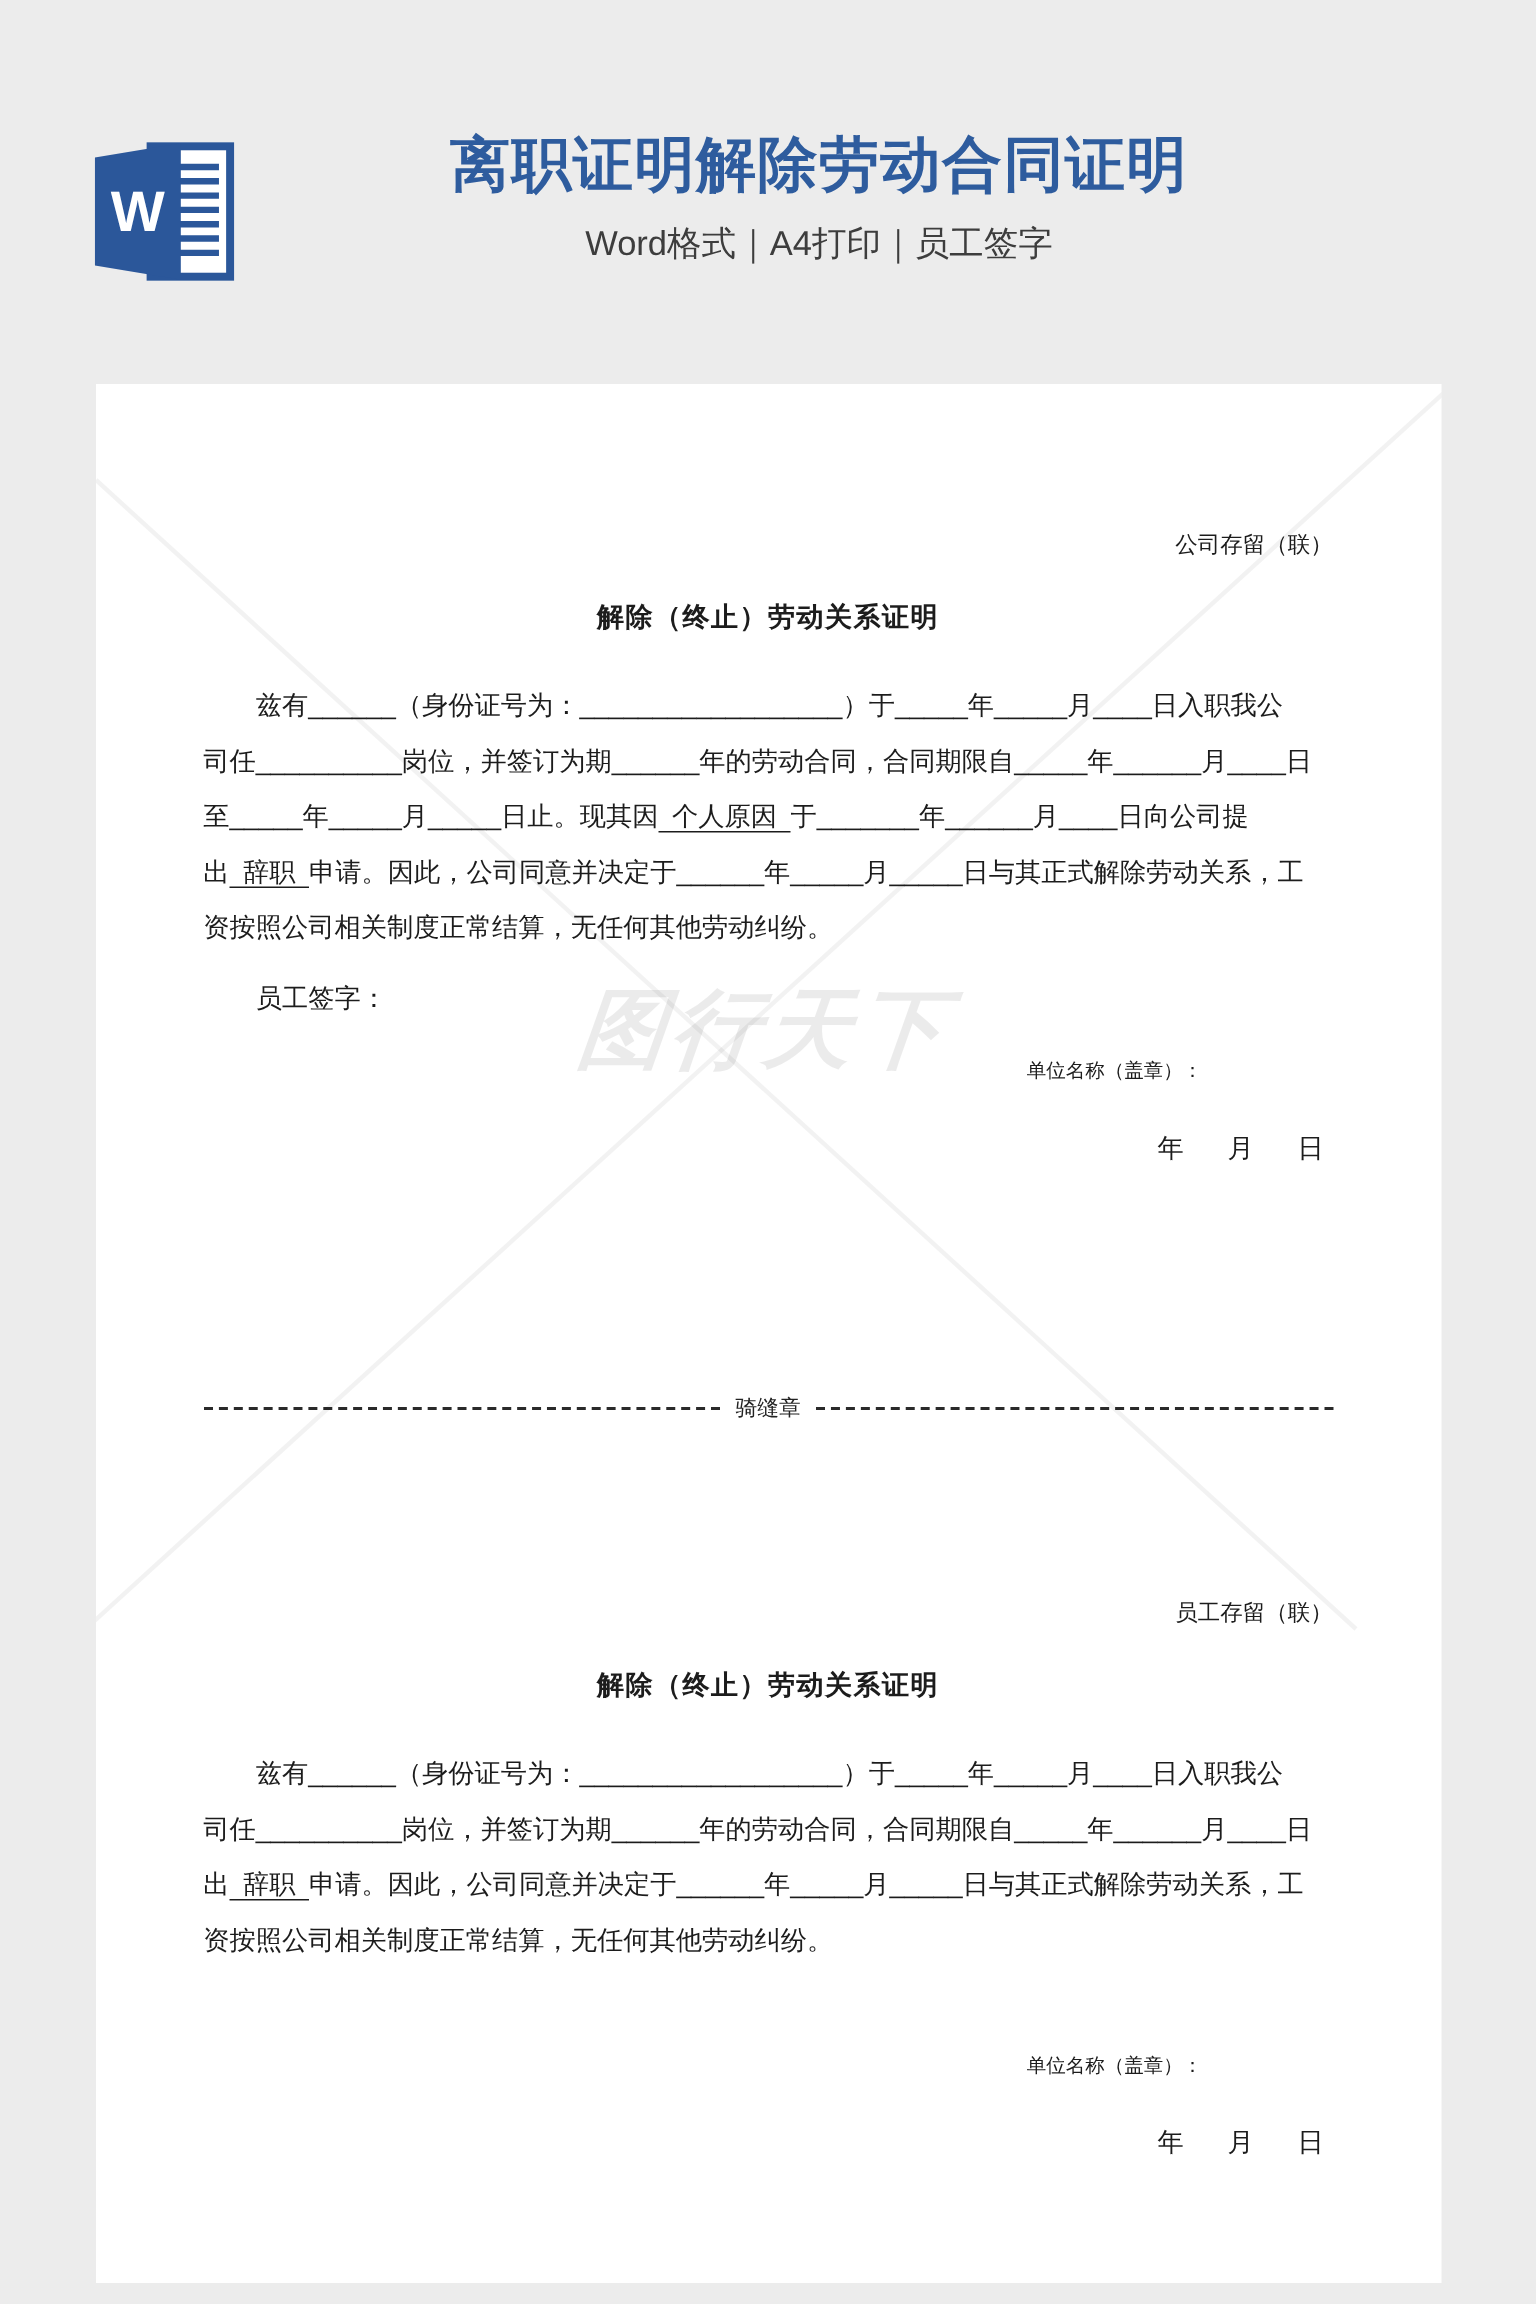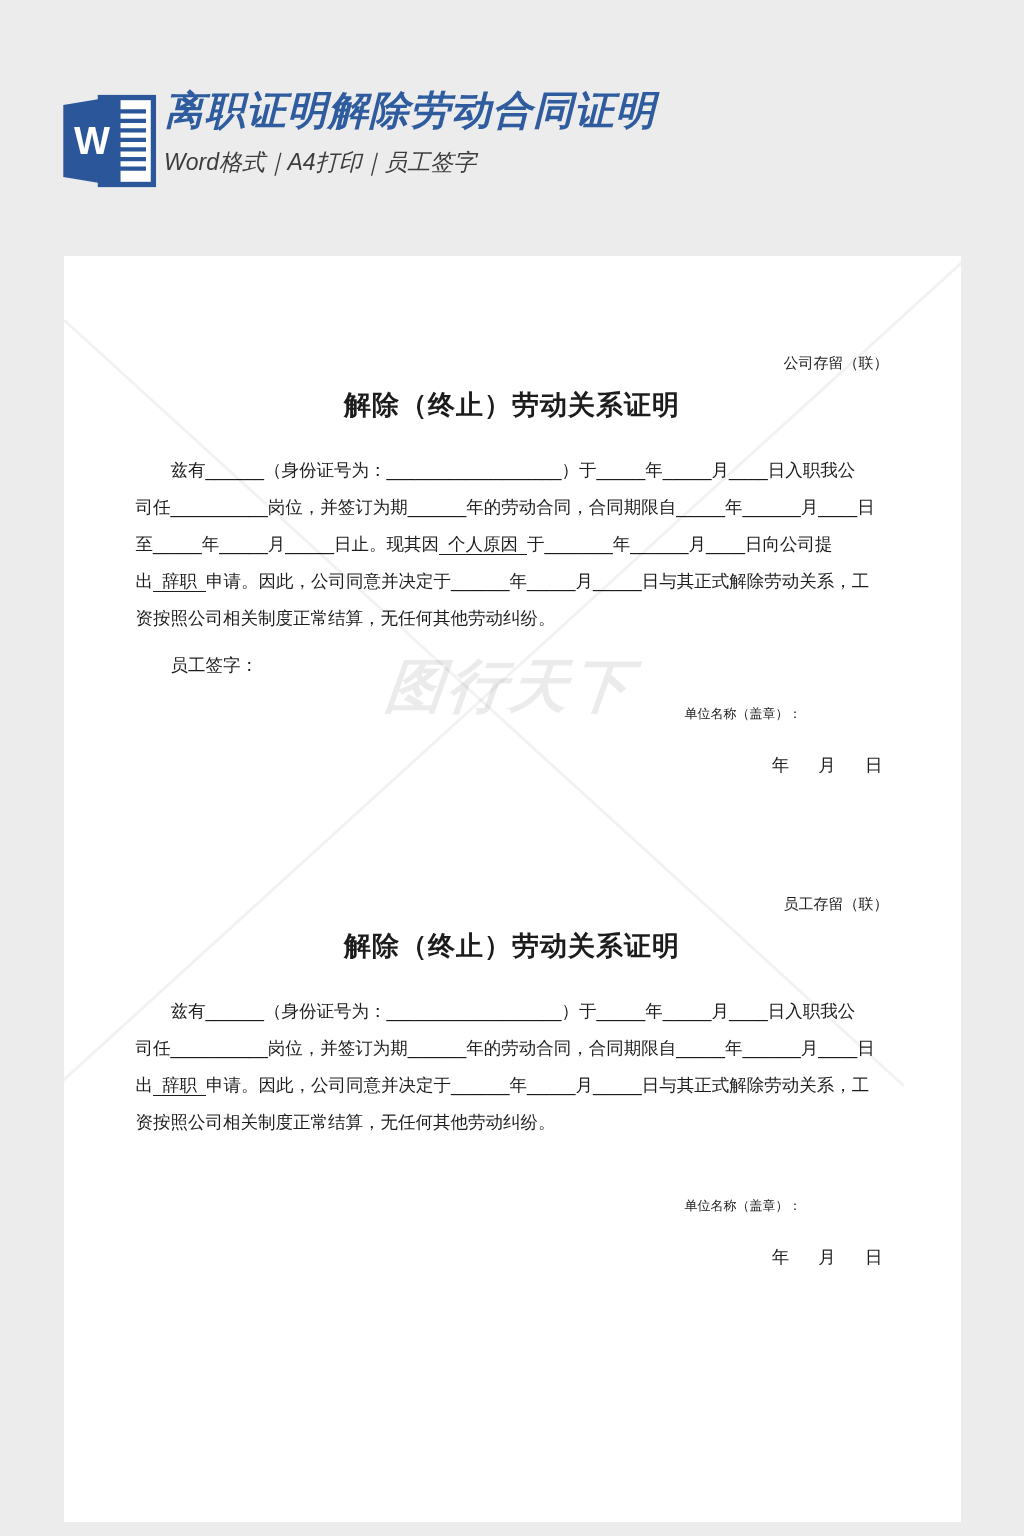--- a/index.html
+++ b/index.html
@@ -14,21 +14,21 @@
 
   
   .header {
     display: flex;
     align-items: flex-start;
     box-sizing: border-box;
     height: 256px;
     padding: 88px 0 0 58px;
   }
   .word-icon { width: 106px; height: 106px; flex: 0 0 auto; }
-  .header-text { flex: 1; text-align: left; padding-right: 96px; font-style: italic; }
+  .header-text { flex: 1; text-align: center; padding-right: 96px; }
   .header-title {
     font-size: 40px;
     font-weight: bold;
     color: #2e5c9e;
     letter-spacing: 1px;
     line-height: 1.1;
   }
   .header-subtitle {
     margin-top: 15px;
     font-size: 23px;
@@ -62,23 +62,23 @@
     color: rgba(0, 0, 0, 0.08);
     transform: skewX(-6deg);
     white-space: nowrap;
   }
 
   
   .copy-label { text-align: right; font-size: 15px; padding-top: 98px; }
   .copy-label.second { padding-top: 118px; }
   .cert-title {
     text-align: center;
-    font-size: 27px;
+    font-size: 18px;
     font-weight: bold;
-    margin-top: 14px;
+    margin-top: 26px;
     letter-spacing: 1px;
   }
   .para {
     margin-top: 29px;
     font-size: 17.5px;
     line-height: 37px;
   }
   .para .line:first-child { text-indent: 2em; }
   .para .u {
     border-bottom: 1.5px solid #1c1c1c;
@@ -161,20 +161,25 @@
         <div class="line"><span>司任__________岗位，并签订为期______年的劳动合同，合同期限自_____年______月____日</span></div>
         <div class="line"><span>至_____年_____月_____日止。现其因</span><span class="u">个人原因</span><span>于_______年______月____日向公司提</span></div>
         <div class="line"><span>出</span><span class="u">辞职</span><span>申请。因此，公司同意并决定于______年_____月_____日与其正式解除劳动关系，工</span></div>
         <div class="line"><span>资按照公司相关制度正常结算，无任何其他劳动纠纷。</span></div>
       </div>
     <div class="sig-label">员工签字：</div>
     <div class="seal-label">单位名称（盖章）：</div>
     <div class="date-line">年      月      日</div>
   </div>
 
+  <div class="seam">
+    <span class="dash"></span>
+    <span class="seam-label">骑缝章</span>
+    <span class="dash"></span>
+  </div>
 
   <div>
     <div class="copy-label second">员工存留（联）</div>
     <div class="cert-title">解除（终止）劳动关系证明</div>
     <div class="para">
         <div class="line"><span>兹有______（身份证号为：__________________）于_____年_____月____日入职我公</span></div>
         <div class="line"><span>司任__________岗位，并签订为期______年的劳动合同，合同期限自_____年______月____日</span></div>
         <div class="line"><span>出</span><span class="u">辞职</span><span>申请。因此，公司同意并决定于______年_____月_____日与其正式解除劳动关系，工</span></div>
         <div class="line"><span>资按照公司相关制度正常结算，无任何其他劳动纠纷。</span></div>
       </div>

